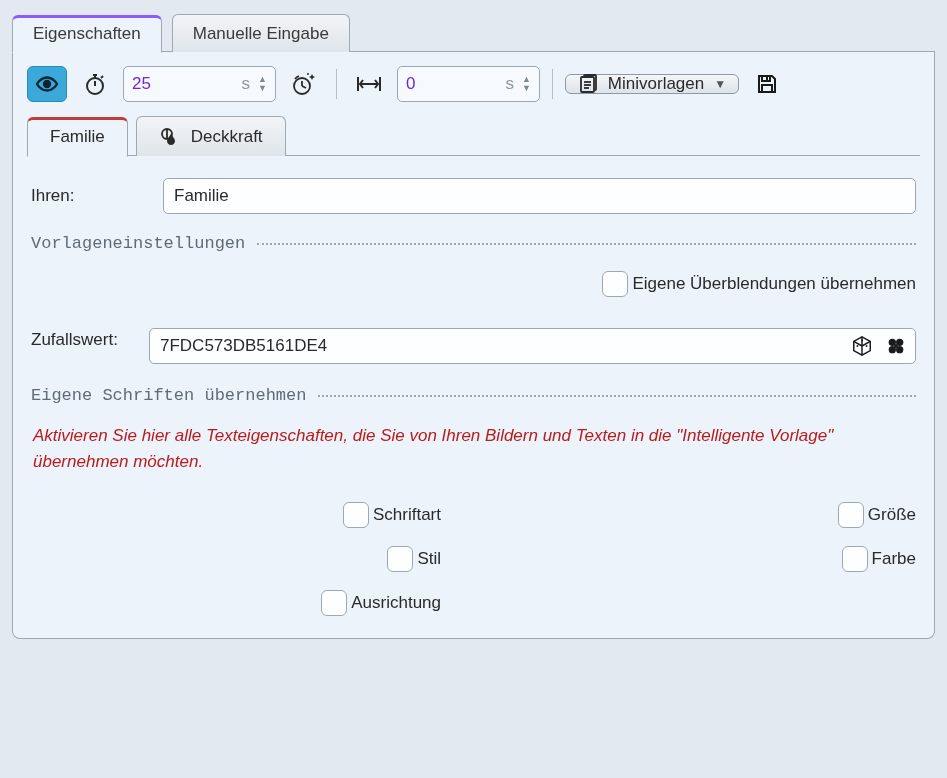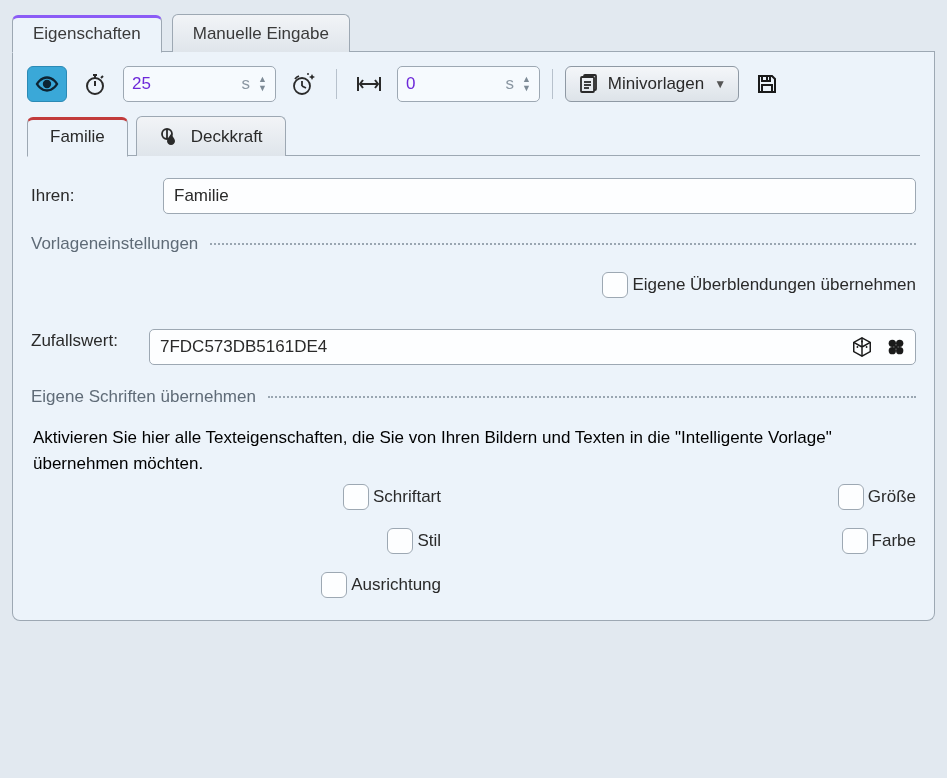--- a/index.html
+++ b/index.html
@@ -122,21 +122,21 @@
   }
 
   .vsep {
     width: 1px;
     height: 30px;
     background: #b7c1cc;
     margin: 0 4px;
   }
 
   .dropdown-btn {
-    height: 36px;
+    height: 20px;
     border: 1px solid #8f99a4;
     border-radius: 6px;
     background: linear-gradient(#f4f6f9, #dde3e9);
     display: flex;
     align-items: center;
     gap: 10px;
     padding: 0 12px;
     cursor: pointer;
     color: #2a2a2a;
   }
@@ -209,20 +209,21 @@
     color: #2a2a2a;
   }
 
   .section-hdr {
     display: flex;
     align-items: center;
     color: #5f6b77;
     font-size: 17px;
     margin: 8px 0 18px 0;
     gap: 12px;
+    font-family: Liberation Mono, monospace;
   }
   .section-hdr .dots {
     flex: 1;
     height: 0;
     border-top: 2px dotted #9aa6b1;
   }
 
   .check-row {
     display: flex;
     align-items: center;
@@ -268,23 +269,24 @@
     display: flex;
     gap: 6px;
   }
   .zufall-icons .ibtn {
     width: 28px; height: 28px;
     display:flex; align-items:center; justify-content:center;
     cursor:pointer;
   }
 
   .desc {
-    color: #000000;
+    color: #b91c1c;
     line-height: 1.5;
-    margin: 4px 0 8px 2px;
+    margin: 4px 0 28px 2px;
+    font-style: italic;
   }
 
   .checks-grid {
     display: grid;
     grid-template-columns: 410px 1fr;
     row-gap: 18px;
     column-gap: 10px;
   }
 </style>
 </head>

